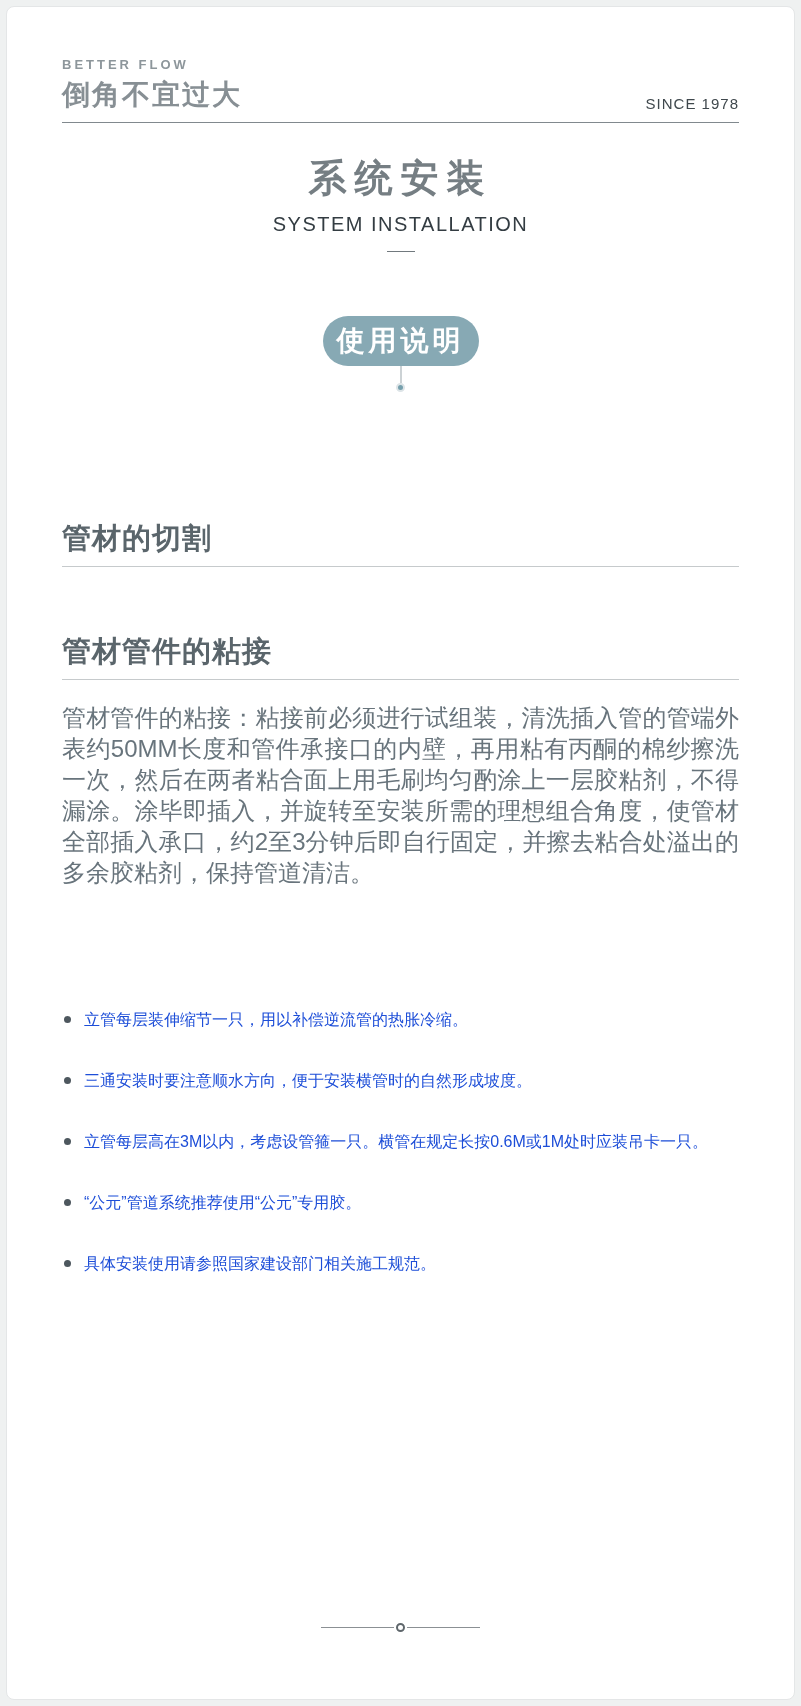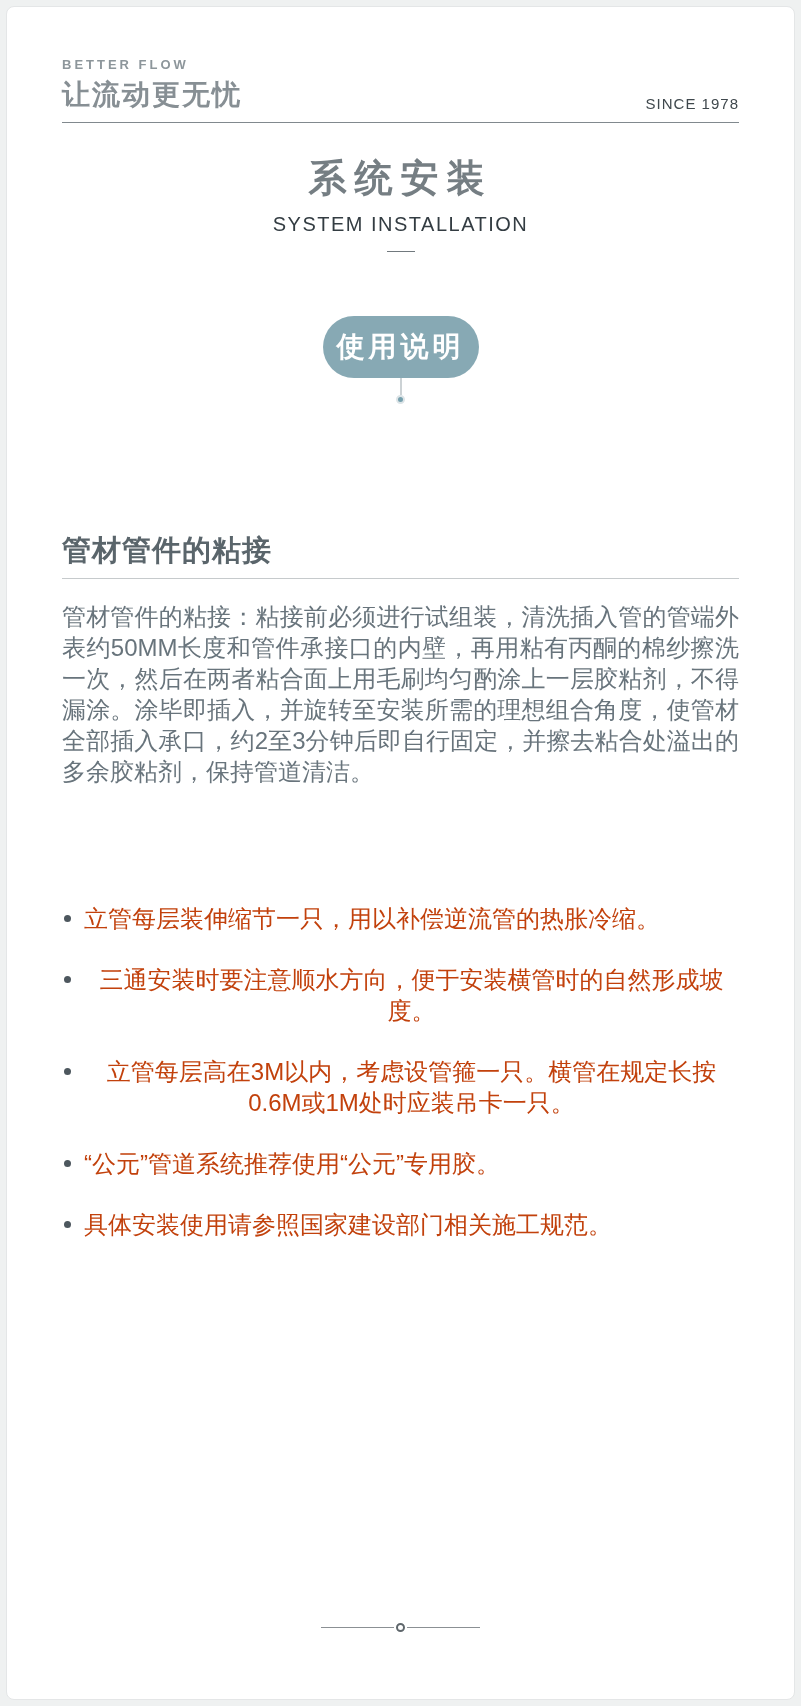--- a/index.html
+++ b/index.html
@@ -40,21 +40,21 @@
   }
   .title-sub {
     margin-top:16px; font-size:20px; color:#333c42; letter-spacing:1.5px; font-weight:500;
   }
   .title-rule { width:28px; height:1px; background:#71797e; margin:15px auto 0; }
 
   
   .badge-wrap { margin-top:64px; text-align:center; }
   .badge {
     display:inline-flex; align-items:center; justify-content:center;
-    width:156px; height:62px; border-radius:32px;
+    width:156px; height:50px; border-radius:32px;
     background:#87a9b4; color:#ffffff;
     font-size:28px; font-weight:700; letter-spacing:4px;
     border:none; cursor:pointer;
   }
   .badge-stem { width:2px; height:17px; background:#ccd2d5; margin:0 auto; }
   .badge-dot {
     width:9px; height:9px; border-radius:50%;
     background:#76a0ad; border:2px solid #dde4e7;
     margin:0 auto;
   }
@@ -71,21 +71,21 @@
     text-align:justify;
   }
 
   
   .notes { margin-top:116px; list-style:none; }
   .note-item { display:flex; margin-bottom:30px; }
   .note-bullet {
     flex:0 0 auto; width:7px; height:7px; border-radius:50%;
     background:#4d575e; margin:12px 13px 0 2px;
   }
-  .note-text { font-size:24px; line-height:31px; color:#c2410c;text-align:center; }
+  .note-text { font-size:16px; line-height:31px; color:#1d4ed8;text-align:center; }
 
   
   .footer {
     position:absolute; left:0; right:0; top:1616px;
     display:flex; align-items:center; justify-content:center;
   }
   .footer-line { width:73px; height:1px; background:#8b9094; }
   .footer-circle {
     width:9px; height:9px; border-radius:50%;
     background:#ffffff; border:2px solid #5f676c; margin:0 2px;
@@ -93,38 +93,39 @@
 </style>
 </head>
 <body>
 
 <div class="page">
   <div class="content">
 
     <div class="hdr">
       <div class="hdr-tagline">BETTER FLOW</div>
       <div class="hdr-row">
-        <div class="hdr-logo">让流动更无忧</div>
+        <div class="hdr-logo">倒角不宜过大</div>
         <div class="hdr-since">SINCE 1978</div>
       </div>
     </div>
 
     <div class="title-block">
       <div class="title-main">系统安装</div>
       <div class="title-sub">SYSTEM INSTALLATION</div>
       <div class="title-rule"></div>
     </div>
 
     <div class="badge-wrap">
       <button class="badge">使用说明</button>
       <div class="badge-stem"></div>
       <div class="badge-dot"></div>
     </div>
 
     <div class="section">
+      <div class="section-heading">管材的切割</div>
     </div>
 
     <div class="section">
       <div class="section-heading">管材管件的粘接</div>
       <div class="section-body">管材管件的粘接：粘接前必须进行试组装，清洗插入管的管端外表约50MM长度和管件承接口的内壁，再用粘有丙酮的棉纱擦洗一次，然后在两者粘合面上用毛刷均匀酌涂上一层胶粘剂，不得漏涂。涂毕即插入，并旋转至安装所需的理想组合角度，使管材全部插入承口，约2至3分钟后即自行固定，并擦去粘合处溢出的多余胶粘剂，保持管道清洁。</div>
     </div>
 
     <ul class="notes">
       <li class="note-item">
         <span class="note-bullet"></span>

